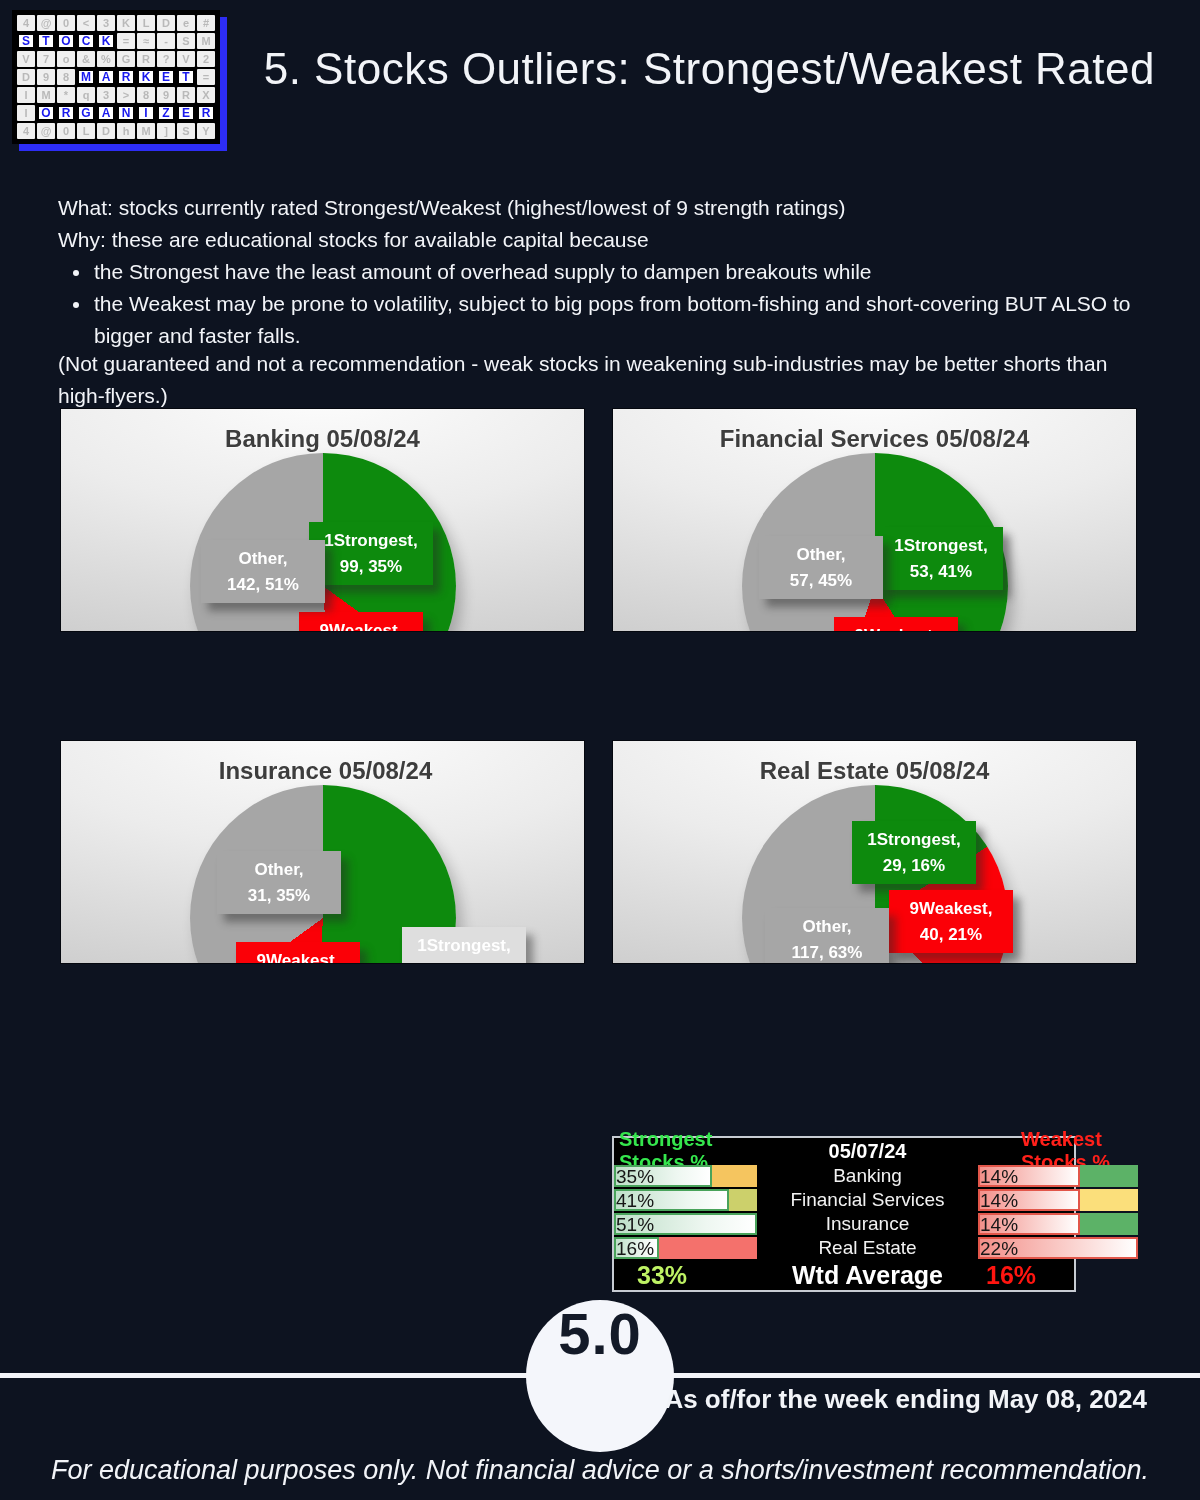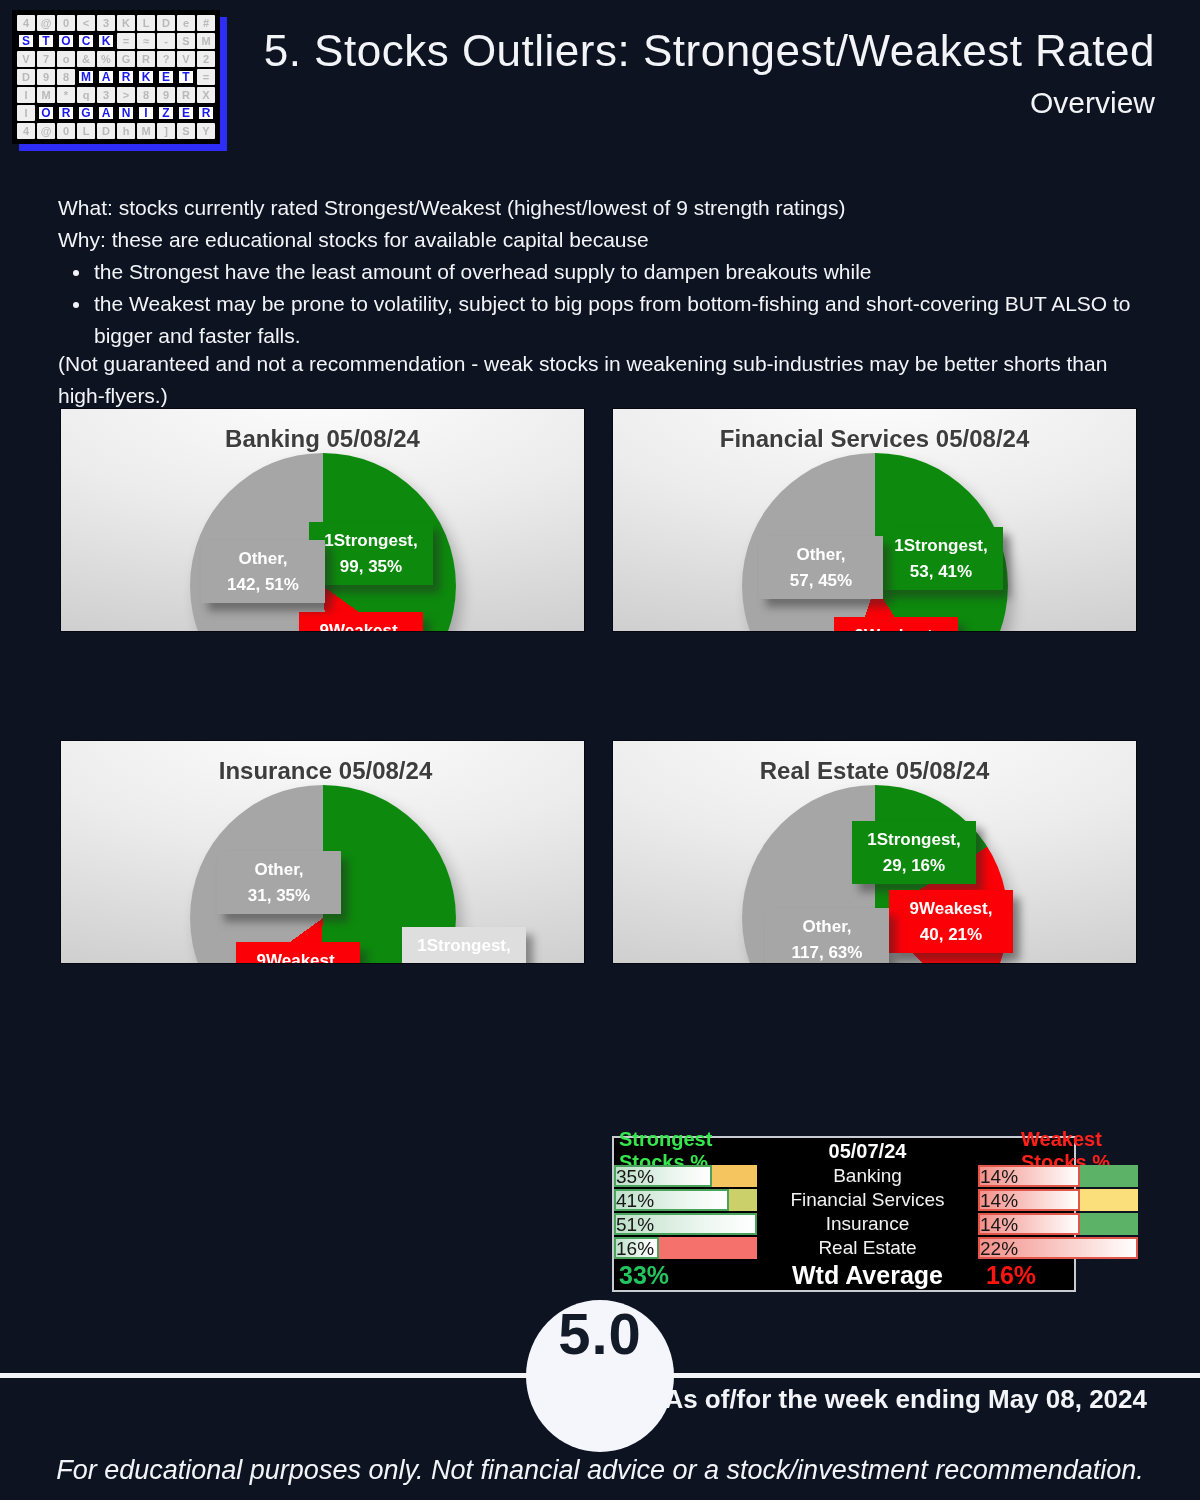--- a/index.html
+++ b/index.html
@@ -9,21 +9,21 @@
   
   .logo{position:absolute;left:12px;top:10px;background:#000;padding:5px;
         box-shadow:7px 7px 0 0 #2d2df5;}
   .logo-grid{display:grid;grid-template-columns:repeat(10,18px);grid-auto-rows:16px;gap:2px;}
   .tile{background:#efefef;color:#b9b9b9;font-size:11px;font-weight:bold;
         display:flex;align-items:center;justify-content:center;border-radius:1px;
         box-sizing:border-box;filter:blur(0.3px);}
   .tile.hl{background:#fff;border:2px solid #000;color:#1a1aee;filter:none;font-size:12px;}
 
   
-  .header{position:absolute;top:26px;right:45px;text-align:right;}
+  .header{position:absolute;top:44px;right:45px;text-align:right;}
   .title{font-size:44px;font-weight:500;letter-spacing:0.5px;}
   .subtitle{font-size:30px;font-weight:400;margin-top:10px;}
 
   
   .intro{position:absolute;left:58px;top:192px;width:1092px;font-size:21px;line-height:32px;}
   .intro ul{margin:0;padding:0 0 0 34px;list-style:disc;}
   .intro li{padding-left:2px;}
   .note{position:absolute;left:58px;top:348px;width:1092px;font-size:21px;line-height:32px;}
 
   
@@ -56,21 +56,21 @@
   .hdr-weak{justify-content:center;color:#ff201a;font-weight:bold;font-size:20px;margin-left:43px;}
   .sector{justify-content:center;color:#f2f2f2;font-size:19px;}
   .barcell{position:relative;}
   .scale{position:absolute;left:0;right:0;top:1px;bottom:1px;}
   .bar{position:absolute;left:0;top:1px;bottom:1px;box-sizing:border-box;}
   .bar.strong{background:linear-gradient(90deg,#bfe0c9 0%,#eef7f1 65%,#ffffff 100%);
               border:2px solid #49a35b;}
   .bar.weak{background:linear-gradient(90deg,#f3908a 0%,#fbd9d6 65%,#ffffff 100%);
             border:2px solid #e2564a;}
   .bar span{font-size:19px;color:#161616;line-height:20px;display:inline-block;}
-  .foot-strong{color:#22c55e;font-weight:bold;font-size:25px;padding-left:5px;}
+  .foot-strong{color:#bef264;font-weight:bold;font-size:25px;padding-left:23px;}
   .foot-label{justify-content:center;color:#fff;font-weight:bold;font-size:25px;}
   .foot-weak{color:#ff1510;font-weight:bold;font-size:25px;padding-left:8px;}
 
   
   .rule{position:absolute;left:0;right:0;top:1373px;height:5px;background:#f2f4f8;}
   .badge{position:absolute;left:526px;top:1300px;width:148px;height:152px;border-radius:50%;
          background:#f4f6fb;display:flex;align-items:flex-start;justify-content:center;}
   .badge-num{font-size:58px;font-weight:bold;color:#131a28;letter-spacing:1px;}
   .asof{position:absolute;right:53px;top:1384px;font-size:26px;font-weight:bold;}
   .disclaimer{position:absolute;left:0;right:0;top:1455px;text-align:center;
@@ -151,21 +151,20 @@
         <div class="tile">h</div>
         <div class="tile">M</div>
         <div class="tile">]</div>
         <div class="tile">S</div>
         <div class="tile">Y</div>
       </div>
   </div>
 
   <div class="header">
     <div class="title">5. Stocks Outliers: Strongest/Weakest Rated</div>
-    <div class="subtitle">Overview</div>
   </div>
 
   <div class="intro">
     <div>What: stocks currently rated Strongest/Weakest (highest/lowest of 9 strength ratings)</div>
     <div>Why: these are educational stocks for available capital because</div>
     <ul>
       <li>the Strongest have the least amount of overhead supply to dampen breakouts while</li>
       <li>the Weakest may be prone to volatility, subject to big pops from bottom-fishing and short-covering BUT ALSO to bigger and faster falls.</li>
     </ul>
   </div>
@@ -251,15 +250,15 @@
     <div class="cell foot-strong">33%</div>
     <div class="cell foot-label">Wtd Average</div>
     <div class="cell foot-weak">16%</div>
   </div>
 
   <div class="rule"></div>
   <div class="badge">
     <span class="badge-num">5.0</span>
   </div>
   <div class="asof">As of/for the week ending May 08, 2024</div>
-  <div class="disclaimer">For educational purposes only. Not financial advice or a stock/investment recommendation.</div>
+  <div class="disclaimer">For educational purposes only. Not financial advice or a shorts/investment recommendation.</div>
 
 </div>
 
 </body></html>

